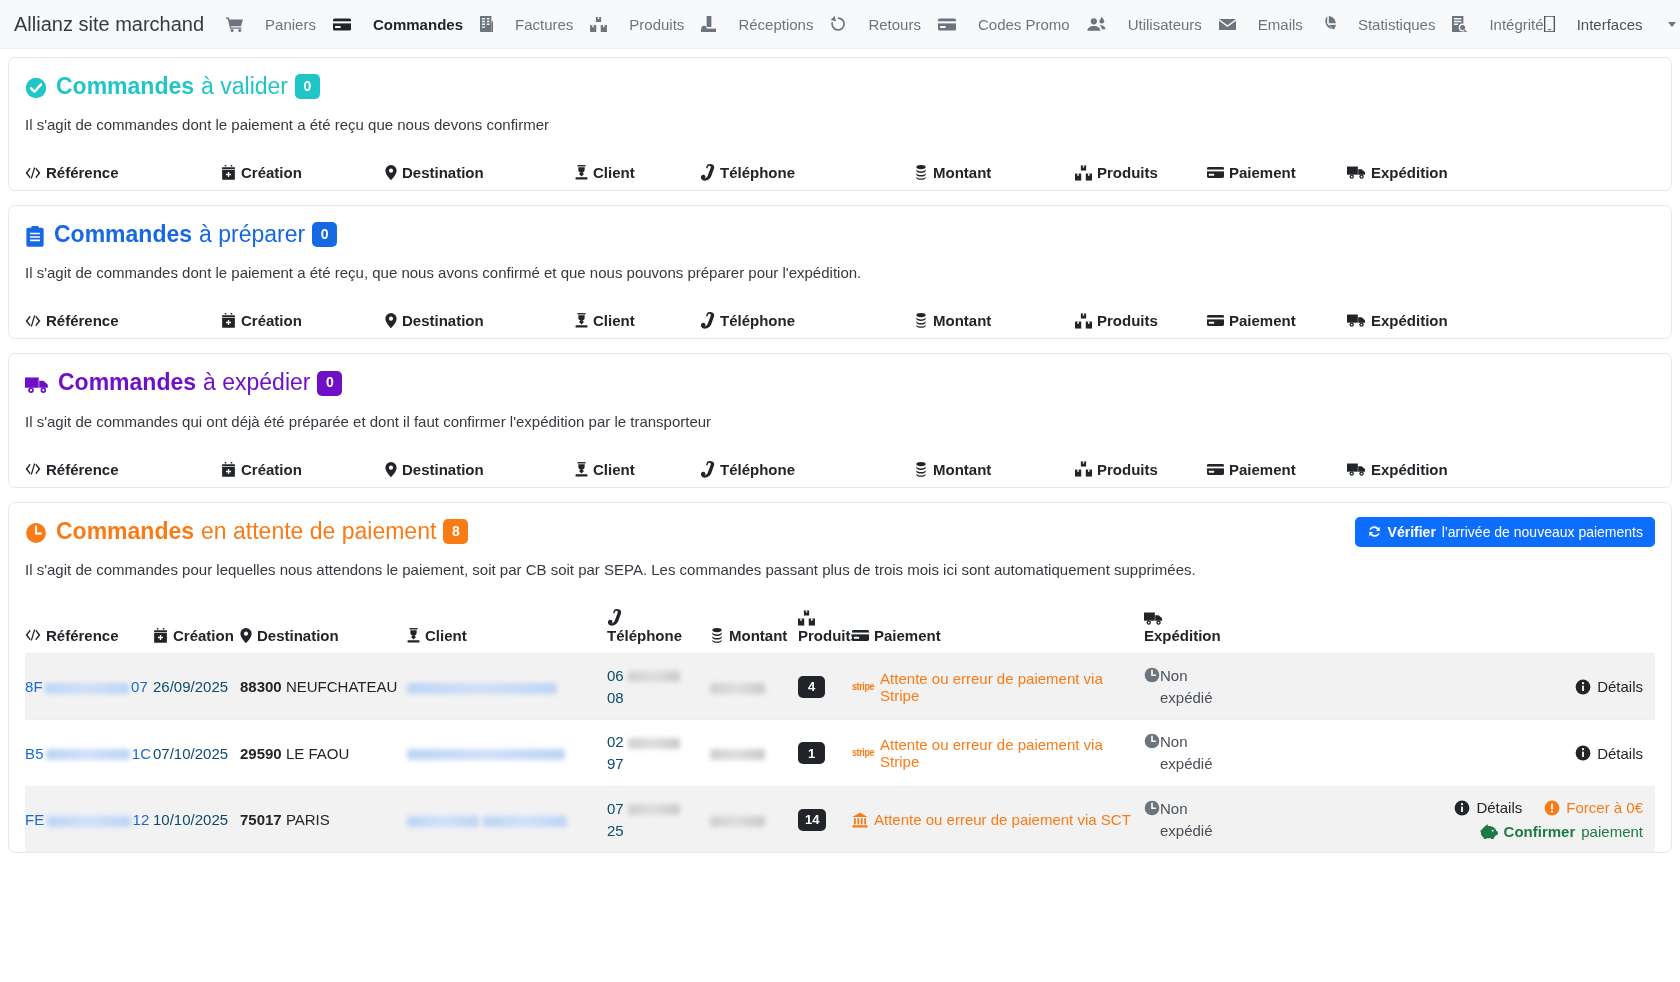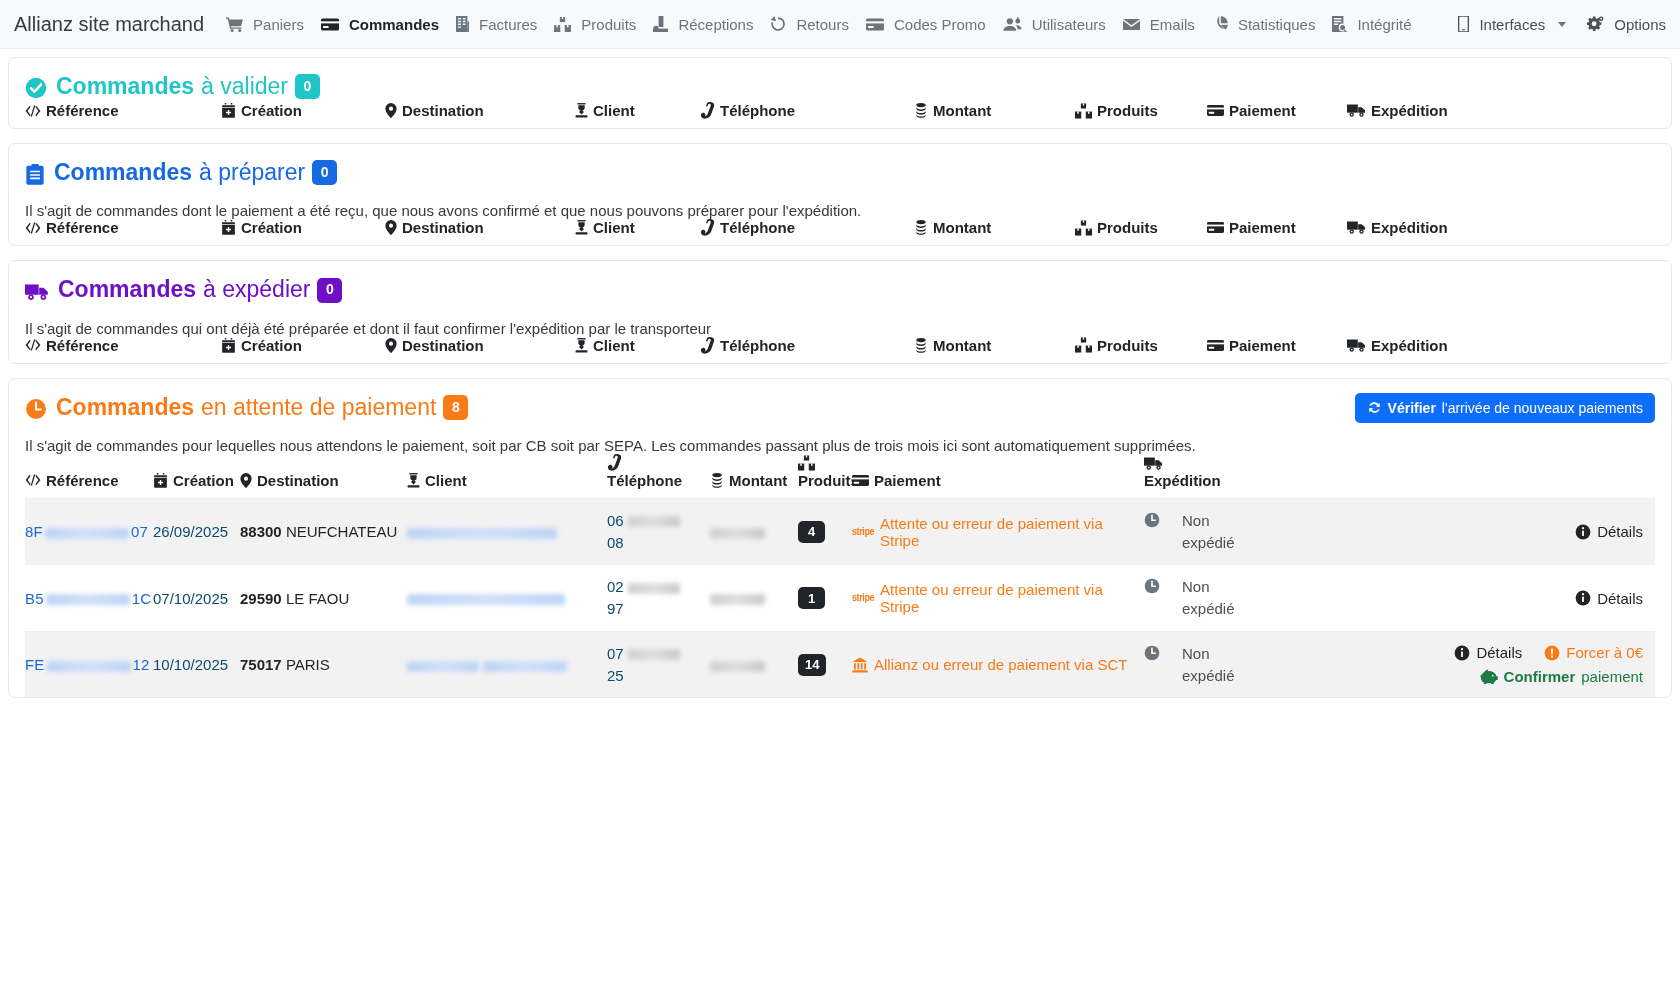--- a/index.html
+++ b/index.html
@@ -23,21 +23,21 @@
     justify-content: space-between;
   }
   .brand {
     font-size: 20px;
     color: #343a40;
     margin-right: 22px;
     white-space: nowrap;
   }
   .nav-items { display: flex; align-items: center; gap: 17px; flex: 1; }
   .nav-item {
-    display: flex; align-items: center; gap: 10px;
+    display: flex; align-items: center; gap: 22px;
     font-size: 15px;
     color: #6c757d;
     white-space: nowrap;
     cursor: pointer;
   }
   .nav-item.active { color: #212529; font-weight: 600; }
   .nav-right { display: flex; align-items: center; gap: 20px; }
   .nav-right .nav-item { color: #495057; }
   .caret {
     width: 0; height: 0; margin-left: 3px;
@@ -84,20 +84,21 @@
     position: relative; top: -3px;
   }
   .card-desc {
     margin-top: 14px;
     font-size: 15px;
     color: #343a40;
   }
   .thead {
     display: flex;
     align-items: flex-end;
+    margin-top: 31px;
     padding-bottom: 9px;
     font-size: 15px;
     font-weight: 700;
     color: #212529;
   }
   .th { display: flex; align-items: center; gap: 5px; }
   .th.stack {
     flex-direction: column;
     align-items: flex-start;
     gap: 1px;
@@ -189,21 +190,21 @@
     font-weight: 900;
     color: #f97b16;
     letter-spacing: -0.4px;
     transform: scaleY(1.15);
     font-family: "Liberation Sans", sans-serif;
   }
   .exp-status {
     color: #495057;
     display: flex;
     align-items: flex-start;
-    gap: 22px;
+    gap: 0;
     line-height: 1.45;
   }
   .actions {
     display: flex;
     flex-direction: column;
     align-items: flex-end;
     gap: 7px;
     padding-right: 12px;
   }
   .actrow { display: flex; align-items: center; gap: 22px; }
@@ -376,20 +377,21 @@
               <circle cx="8" cy="8" r="7.4"></circle>
               <path d="M4.4 8.2 6.9 10.7 11.7 5.4" stroke="#fff" stroke-width="1.8" fill="none" stroke-linecap="round" stroke-linejoin="round"></path>
             </svg>
           </span>
           <div class="card-title" style="color: rgb(32, 197, 197);">
             <span class="strong">Commandes</span>
             <span class="light">à valider</span>
             <span class="badge" style="background:#20c5c5">0</span>
           </div>
         </div>
+        <div class="card-desc">Il s'agit de commandes dont le paiement a été reçu que nous devons confirmer</div>
         <div class="thead">
           <div class="th" style="width: 196px; flex: 0 0 auto;">
             <span class="ico">
               <svg width="16" height="14" viewBox="0 0 18 14" fill="currentColor">
                 <path d="M5.4 1.1 6.4 2.2 2.9 7l3.5 4.8-1 1.1L.7 7zM12.6 1.1 17.3 7l-4.7 5.9-1-1.1L15.1 7l-3.5-4.8z"></path>
                 <path d="M10.2.6 11.5 1 7.8 13.4 6.5 13z"></path>
               </svg>
             </span>
             <span>Référence</span>
           </div>
@@ -935,21 +937,21 @@
               <span class="ico " style="color: rgb(249, 123, 22);">
                 <svg width="16" height="16" viewBox="0 0 16 16" fill="currentColor">
                   <path d="M8 .6 15.6 5H.4z"></path>
                   <rect x="2" y="6.2" width="1.8" height="6.2"></rect>
                   <rect x="5.4" y="6.2" width="1.8" height="6.2"></rect>
                   <rect x="8.8" y="6.2" width="1.8" height="6.2"></rect>
                   <rect x="12.2" y="6.2" width="1.8" height="6.2"></rect>
                   <rect x="0.4" y="13.2" width="15.2" height="2.2" rx="0.5"></rect>
                 </svg>
               </span>
-              <span>Allianz ou erreur de paiement via SCT</span>
+              <span>Attente ou erreur de paiement via SCT</span>
             </div>
           </div>
           <div class="col-exp">
             <div class="exp-status">
               <span class="ico " style="color: rgb(108, 117, 125); margin-top: 2px;">
                 <svg width="16" height="16" viewBox="0 0 16 16" fill="currentColor">
                   <circle cx="8" cy="8" r="7.3"></circle>
                   <path d="M8 3.4v4.8h3.4" stroke="#fff" stroke-width="1.6" fill="none" stroke-linecap="round"></path>
                 </svg>
               </span>

